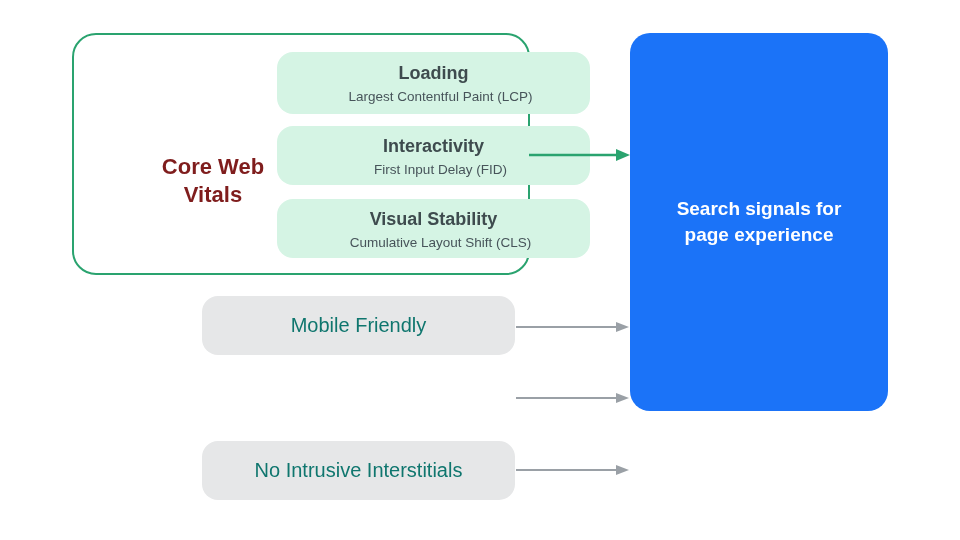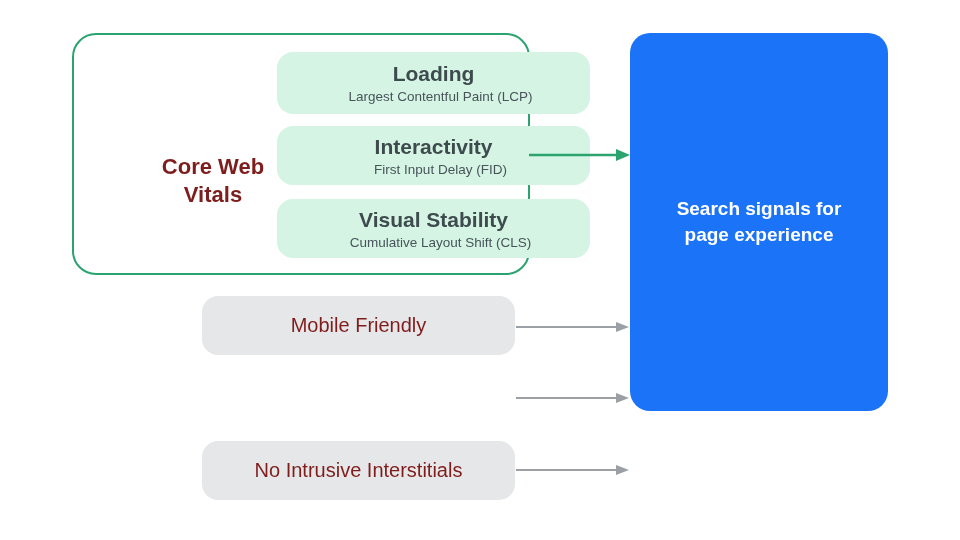--- a/index.html
+++ b/index.html
@@ -39,35 +39,35 @@
     display: flex;
     flex-direction: column;
     align-items: center;
     justify-content: center;
     text-align: center;
   }
   .pill.green { background: #D5F4E4; left: 203px; width: 313px; }
   .pill.gray  { background: #E6E7E8; left: 202px; width: 313px; height: 59px; }
 
   .pill .title {
-    font-size: 21px;
+    font-size: 18px;
     font-weight: bold;
     color: #3E4B4E;
     line-height: 25px;
   }
   .pill .subtitle {
     font-size: 13.5px;
     color: #47545A;
     line-height: 17px;
     margin-top: 2px;
     padding-left: 14px;
   }
   .pill .label {
     font-size: 20px;
-    color: #7f1d1d;
+    color: #0f766e;
   }
 
   .arrow { position: absolute; }
 
   
   .result-box {
     position: absolute;
     left: 630px; top: 33px;
     width: 258px; height: 378px;
     background: #1B73F8;

